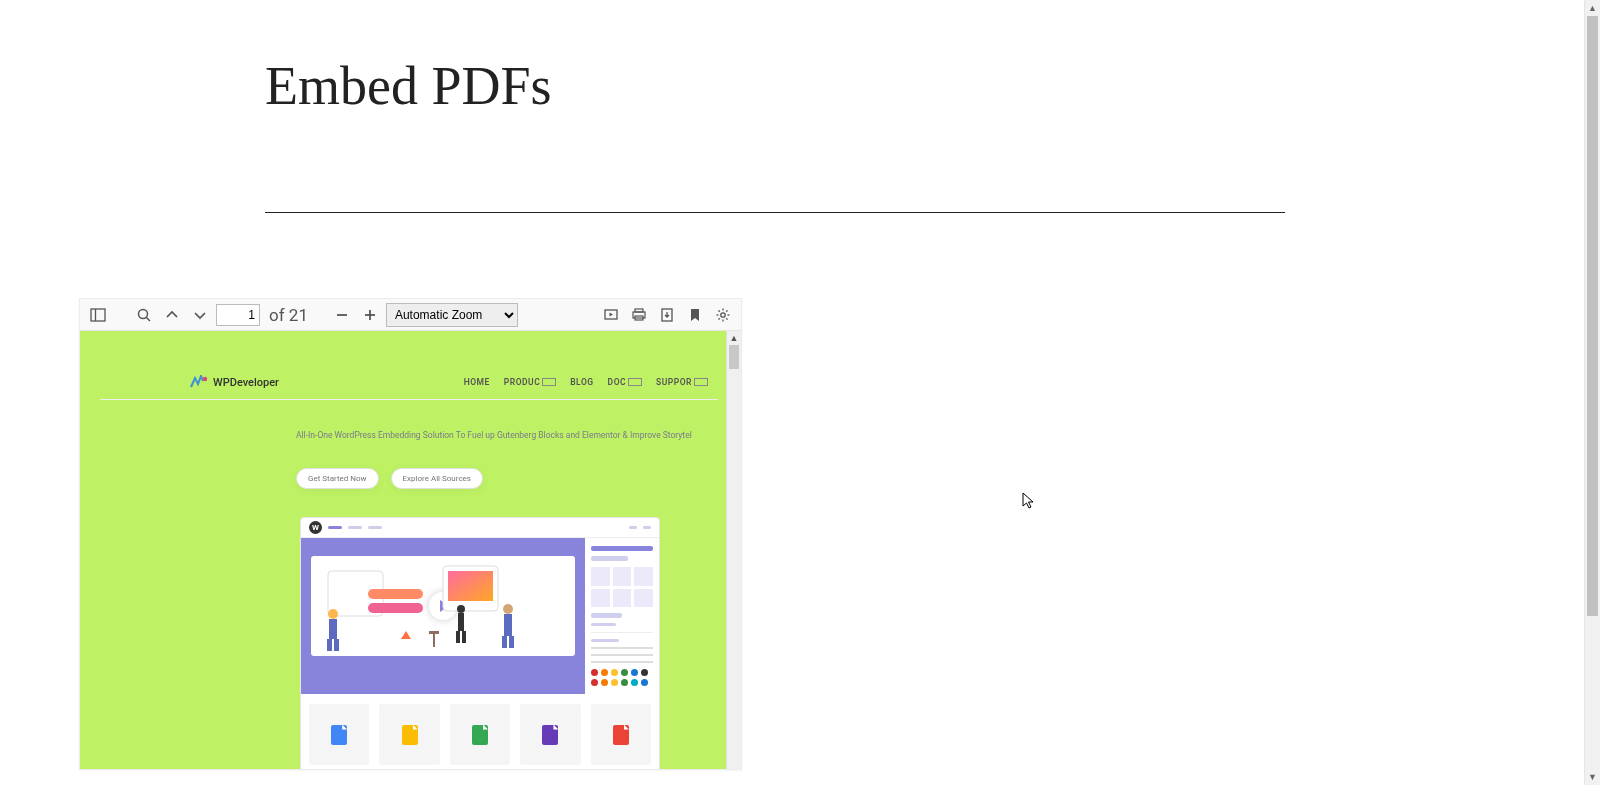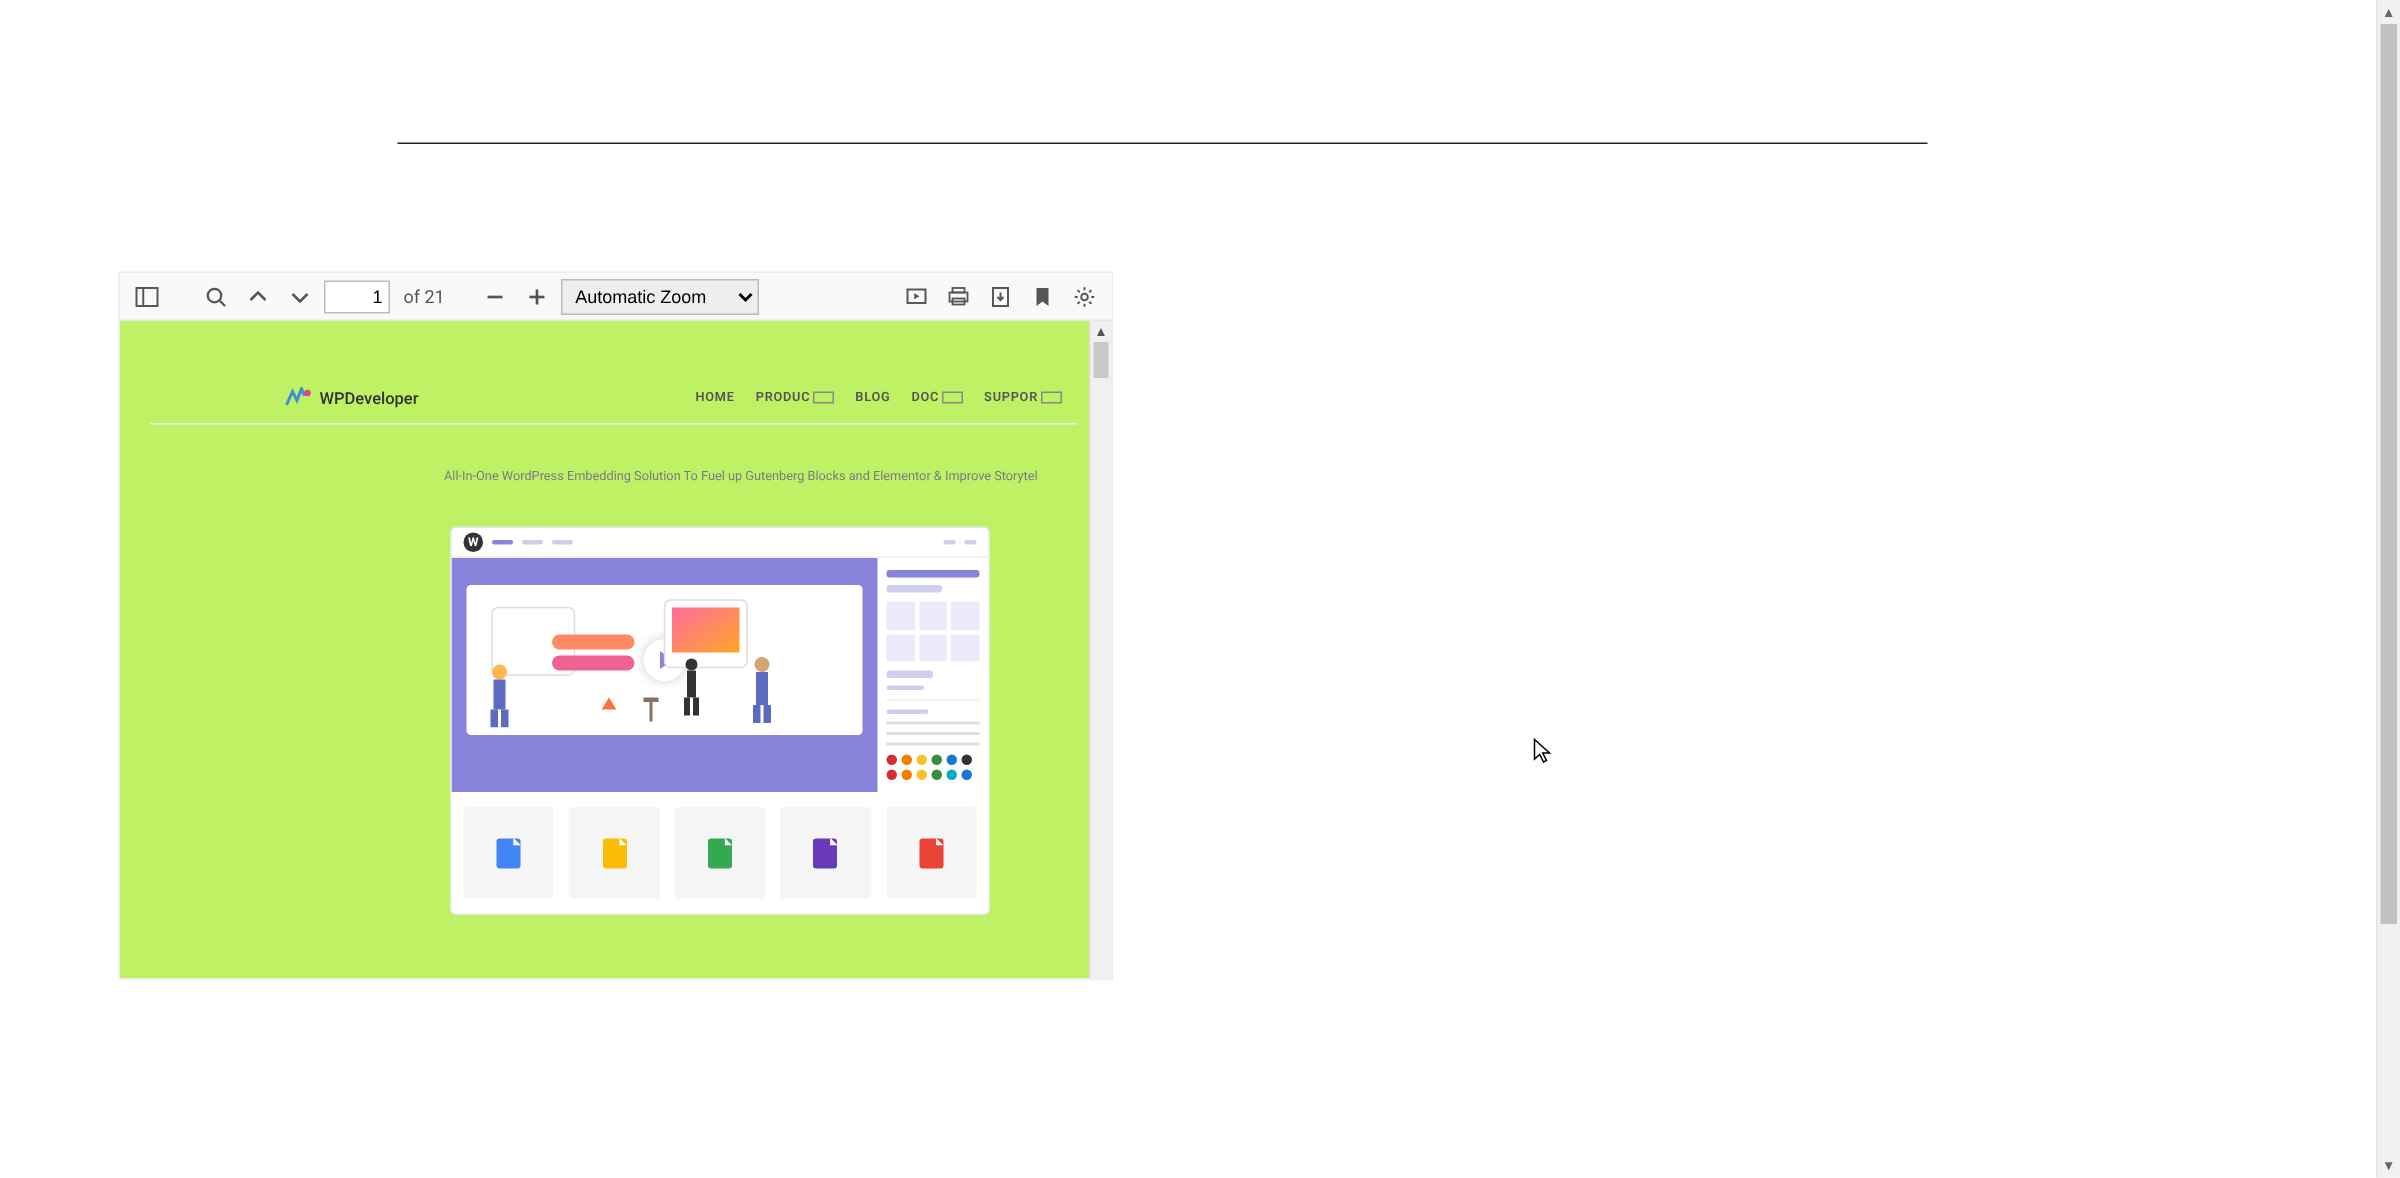--- a/index.html
+++ b/index.html
@@ -63,21 +63,21 @@
   .page-input {
     width: 44px;
     height: 22px;
     border: 1px solid #bbb;
     font-size: 12px;
     text-align: right;
     padding-right: 4px;
     background: #fff;
   }
   .page-of {
-    font-size: 12px;
+    font-size: 17px;
     color: #555;
     margin-left: 5px;
   }
   .zoom-select {
     width: 132px;
     height: 24px;
     font-size: 12px;
     border: 1px solid #bbb;
     background: #eee;
     padding: 0 4px;
@@ -206,20 +206,21 @@
     height:16px;display:flex;align-items:center;justify-content:center;font-size:9px;color:#666;
   }
   .outer-scrollbar .thumb {
     position:absolute;top:16px;left:2px;right:2px;height:600px;background:#c1c1c1;
   }
 </style>
 </head>
 <body>
 
 <div class="page-scroll">
+  <h1 class="page-title">Embed PDFs</h1>
   <div class="hr"></div>
 
   <div class="pdf-viewer">
     <div class="pdf-toolbar">
       <div class="tb-btn">
         <svg width="16" height="16" viewBox="0 0 16 16">
             <rect x="1" y="2" width="14" height="12" fill="none" stroke="#555" stroke-width="1.3"></rect>
             <line x1="5.5" y1="2" x2="5.5" y2="14" stroke="#555" stroke-width="1.3"></line>
           </svg>
       </div>
@@ -323,20 +324,24 @@
                 <span class="box"></span>
               </span>
             <span>
                 <span>SUPPOR</span>
                 <span class="box"></span>
               </span>
           </div>
         </div>
         <div class="doc-hero">
           <div class="tag">All-In-One WordPress Embedding Solution To Fuel up Gutenberg Blocks and Elementor &amp; Improve Storytel</div>
+          <div class="btns">
+            <div class="pill">Get Started Now</div>
+            <div class="pill">Explore All Sources</div>
+          </div>
         </div>
         <div class="mock-ui">
           <div class="mock-topbar">
             <span class="wp-circle">W</span>
             <span class="bar" style="width:14px"></span>
             <span class="bar" style="width:14px;background:#cfcde9"></span>
             <span class="bar" style="width:14px;background:#cfcde9"></span>
             <span style="flex:1"></span>
             <span class="bar" style="width:8px;background:#cfcde9"></span>
             <span class="bar" style="width:8px;background:#cfcde9"></span>

